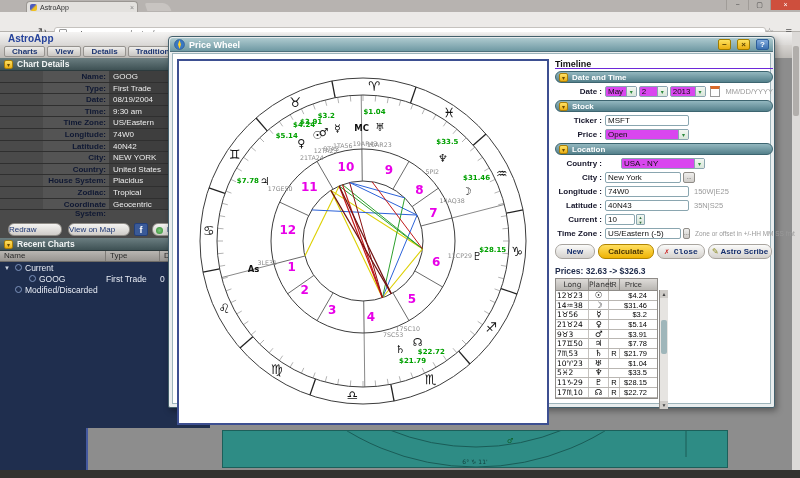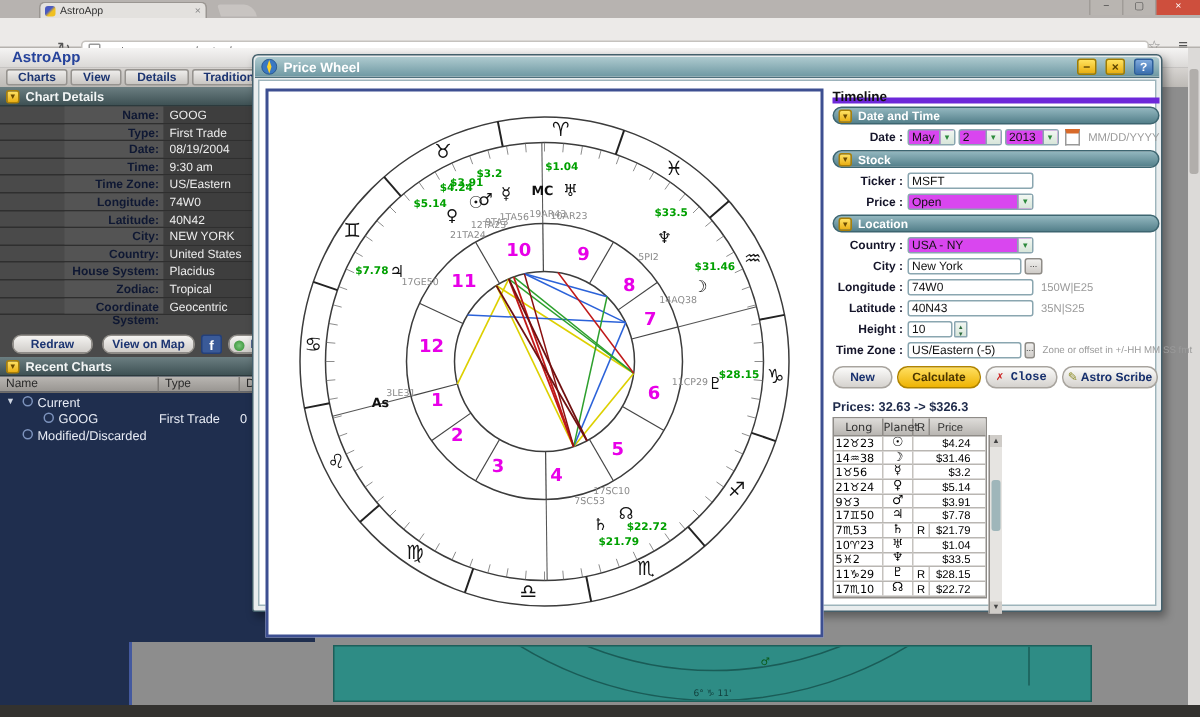--- a/index.html
+++ b/index.html
@@ -54,22 +54,22 @@
                  border-bottom:1px solid #2c3a3d; }
   .mini-ico { width:9px; height:9px; background:linear-gradient(#ffe265,#eaaf14); border:1px solid #a97f08;
               border-radius:2px; font-size:6px; line-height:8px; text-align:center; color:#6b4a00; }
   .sec-head-dk span { font-size:8.5px; font-weight:bold; color:#f2f5f5; }
   .cd-row { display:flex; height:11.6px; border-bottom:1px solid #2f2f2f;padding-left:43px; }
   .cd-label { width:66px; background:#545454; color:#0f1833; font-weight:bold; font-size:8px;
               text-align:right; padding:1px 3px 0 0; }
   .cd-value { flex:1; background:#3e3e3e; color:#ededed; font-size:8px; padding:1px 0 0 4px; }
   .cd-btns { position:absolute; left:0; top:165px; width:210px; height:15px; }
   .lbtn { position:absolute; height:13px; background:linear-gradient(#f4f3f1,#cfccc8);
-          border:1px solid #8f8c87; border-radius:6px; font-size:8px; font-weight:bold; color:#1c3572;
-          text-align:center; line-height:11px; }
+          border:1px solid #8f8c87; border-radius:6px; font-size:8px; font-weight:normal; color:#1c3572;
+          line-height:11px; }
   .fb-btn { position:absolute; width:14px; height:13px; background:#3a5a98; border-radius:2px; color:#fff;
             font-weight:bold; font-size:9px; text-align:center; line-height:12px; border:1px solid #24407a; }
   .dot-btn { position:absolute; height:13px; background:linear-gradient(#f4f3f1,#cfccc8);
              border:1px solid #8f8c87; border-radius:6px; font-size:8px; font-weight:bold; color:#1c3572;
              padding-left:14px; line-height:11px; width:46px; }
   .dot-btn i { position:absolute; left:3px; top:3px; width:7px; height:7px; border-radius:50%;
                background:radial-gradient(#7cc77c,#2e8a2e); }
   .rc-colhead { position:absolute; left:0; top:193px; width:210px; height:11px;
                 background:linear-gradient(#b9b6b2,#989591); display:flex; border-bottom:1px solid #6f6c68; }
   .rc-colhead div { font-size:8px; color:#2b2b2b; padding:0 0 0 4px; border-right:1px solid #7e7b77; }
@@ -99,21 +99,21 @@
              line-height:10px; margin-left:2px; }
   .dlg-btn.yellow { background:linear-gradient(#ffe25e,#e9ae10); border:1px solid #a07c00; color:#5b4300; }
   .dlg-btn.blue { background:linear-gradient(#7fa9dc,#3a6fb0); border:1px solid #2c5d99; color:#fff; }
   .dlg-body { position:absolute; left:3px; top:16px; right:3px; bottom:3px; background:#fff;
               border:1px solid #9db4bb; }
   .wheelpanel { position:absolute; left:4px; top:5px; width:372px; height:366px; background:#fff;
                 border:2px solid #3d4f91; }
 
   
   .rightcol { position:absolute; left:382px; top:5px; width:218px; height:372px; font-size:8.5px; }
-  .tl-label { height:10px; font-size:9px; font-weight:bold; color:#111; border-bottom:4px solid #6d28d9; }
+  .tl-label { height:10px; font-size:9px; font-weight:bold; color:#111; border-bottom:1px solid #6d28d9; }
   .sec-bar { height:12px; margin:2px 0 3px 0; border-radius:6px;
              background:linear-gradient(#93b7bf,#54808b); border:1px solid #3d6570;
              display:flex; align-items:center; gap:4px; padding:0 3px; }
   .sec-bar span { font-size:8px; font-weight:bold; color:#fff; }
   .frow { height:11px; margin-bottom:3px; display:flex; align-items:center; }
   .flabel { width:50px; text-align:right; font-weight:bold; font-size:8px; color:#15152a; padding-right:3px; flex:none; }
   .tinput { height:11px; background:#fff; border:1px solid #8aa6b0; border-radius:2px;
             font-size:8px; color:#111; padding:0 2px; line-height:9px; }
   .sel { height:11px; background:#d946ef; border:1px solid #8aa6b0; border-radius:2px; display:flex; }
   .sel-val { flex:1; font-size:8px; color:#111; padding:0 2px; line-height:10px; overflow:hidden; white-space:nowrap; }
@@ -547,42 +547,42 @@
               <div class="sel-btn">▾</div>
           </div>
         </div>
 
         <div class="sec-bar">
           <div class="mini-ico">▾</div>
           <span>Location</span>
         </div>
         <div class="frow">
           <div class="flabel">Country :</div>
-          <div class="sel" style="width:84px;">
+          <div class="sel" style="width:84px;margin-left:16px;">
             <span class="sel-val">USA - NY</span>
               <div class="sel-btn">▾</div>
           </div>
         </div>
         <div class="frow">
           <div class="flabel">City :</div>
           <input class="tinput" style="width: 76px;" value="New York">
           <div class="dots-btn">...</div>
         </div>
         <div class="frow">
           <div class="flabel">Longitude :</div>
           <input class="tinput" style="width: 84px;" value="74W0">
           <span class="hint">150W|E25</span>
         </div>
         <div class="frow">
           <div class="flabel">Latitude :</div>
           <input class="tinput" style="width: 84px;" value="40N43">
           <span class="hint">35N|S25</span>
         </div>
         <div class="frow">
-          <div class="flabel">Height :</div>
+          <div class="flabel">Current :</div>
           <input class="tinput" style="width: 30px;" value="10">
           <div class="spin">▲<br>▼</div>
         </div>
         <div class="frow">
           <div class="flabel">Time Zone :</div>
           <input class="tinput" style="width: 76px;" value="US/Eastern (-5)">
           <div class="dots-btn">...</div>
           <span class="hint" style="font-size:6.5px;">Zone or offset in +/-HH MM SS fmt</span>
         </div>
 

